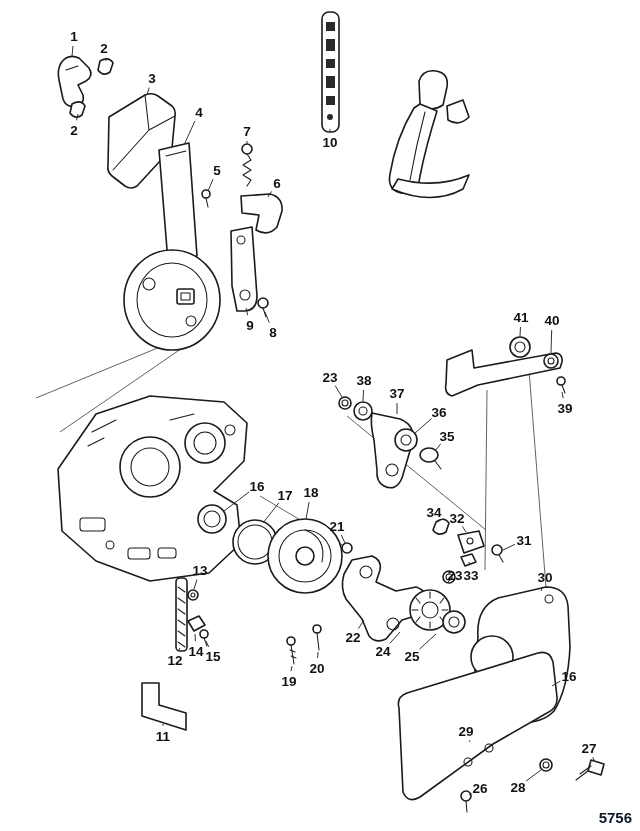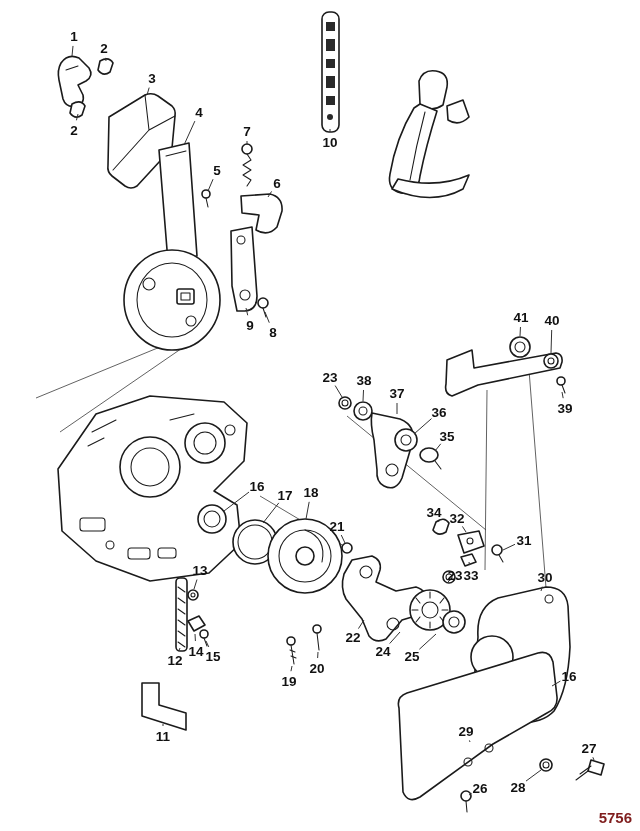--- a/index.html
+++ b/index.html
@@ -7,21 +7,21 @@
          font-family:"Liberation Sans",sans-serif;}
   svg{position:absolute;left:0;top:0;}
   .outline{fill:#ffffff;stroke:#1b1b1b;stroke-width:1.6;stroke-linejoin:round;stroke-linecap:round;}
   .thin{fill:none;stroke:#1b1b1b;stroke-width:1.05;stroke-linejoin:round;stroke-linecap:round;}
   .dark{fill:#2a2a2a;stroke:none;}
   .xline{stroke:#3a3a3a;stroke-width:0.8;}
   .leader{stroke:#333;stroke-width:1;}
   .callout{font:700 13.5px "Liberation Sans",sans-serif;fill:#111;
            text-anchor:middle;dominant-baseline:central;}
   .figure-number{position:absolute;right:8px;bottom:5px;
-           font:700 15px "Liberation Sans",sans-serif;color:#7f1d1d;}
+           font:700 15px "Liberation Sans",sans-serif;color:#0f172a;}
 </style>
 </head>
 <body>
 
 <div class="stage">
 
   <svg width="640" height="831" viewBox="0 0 640 831">
 
     <g>
       <line class="xline" x1="160" y1="347" x2="36" y2="398"></line>

